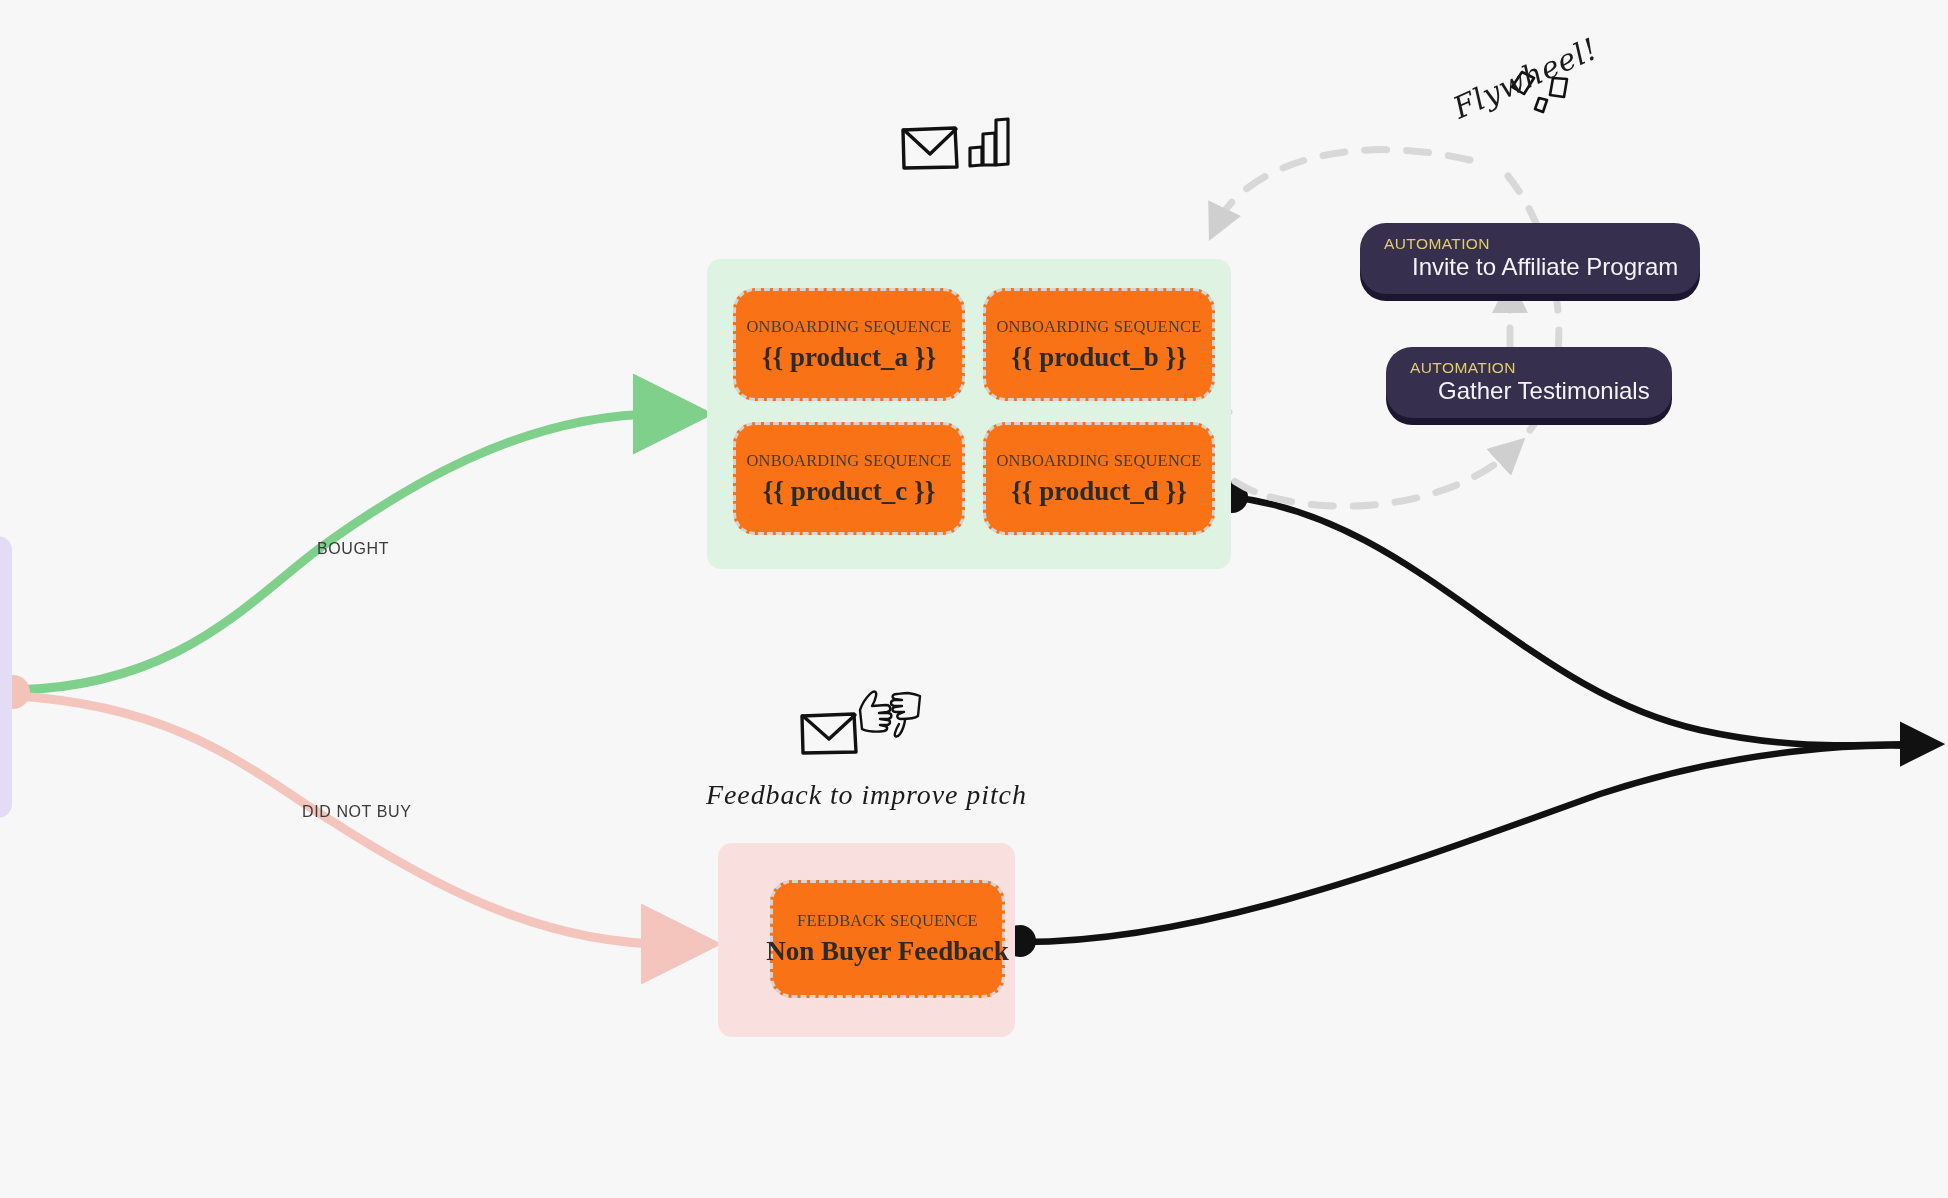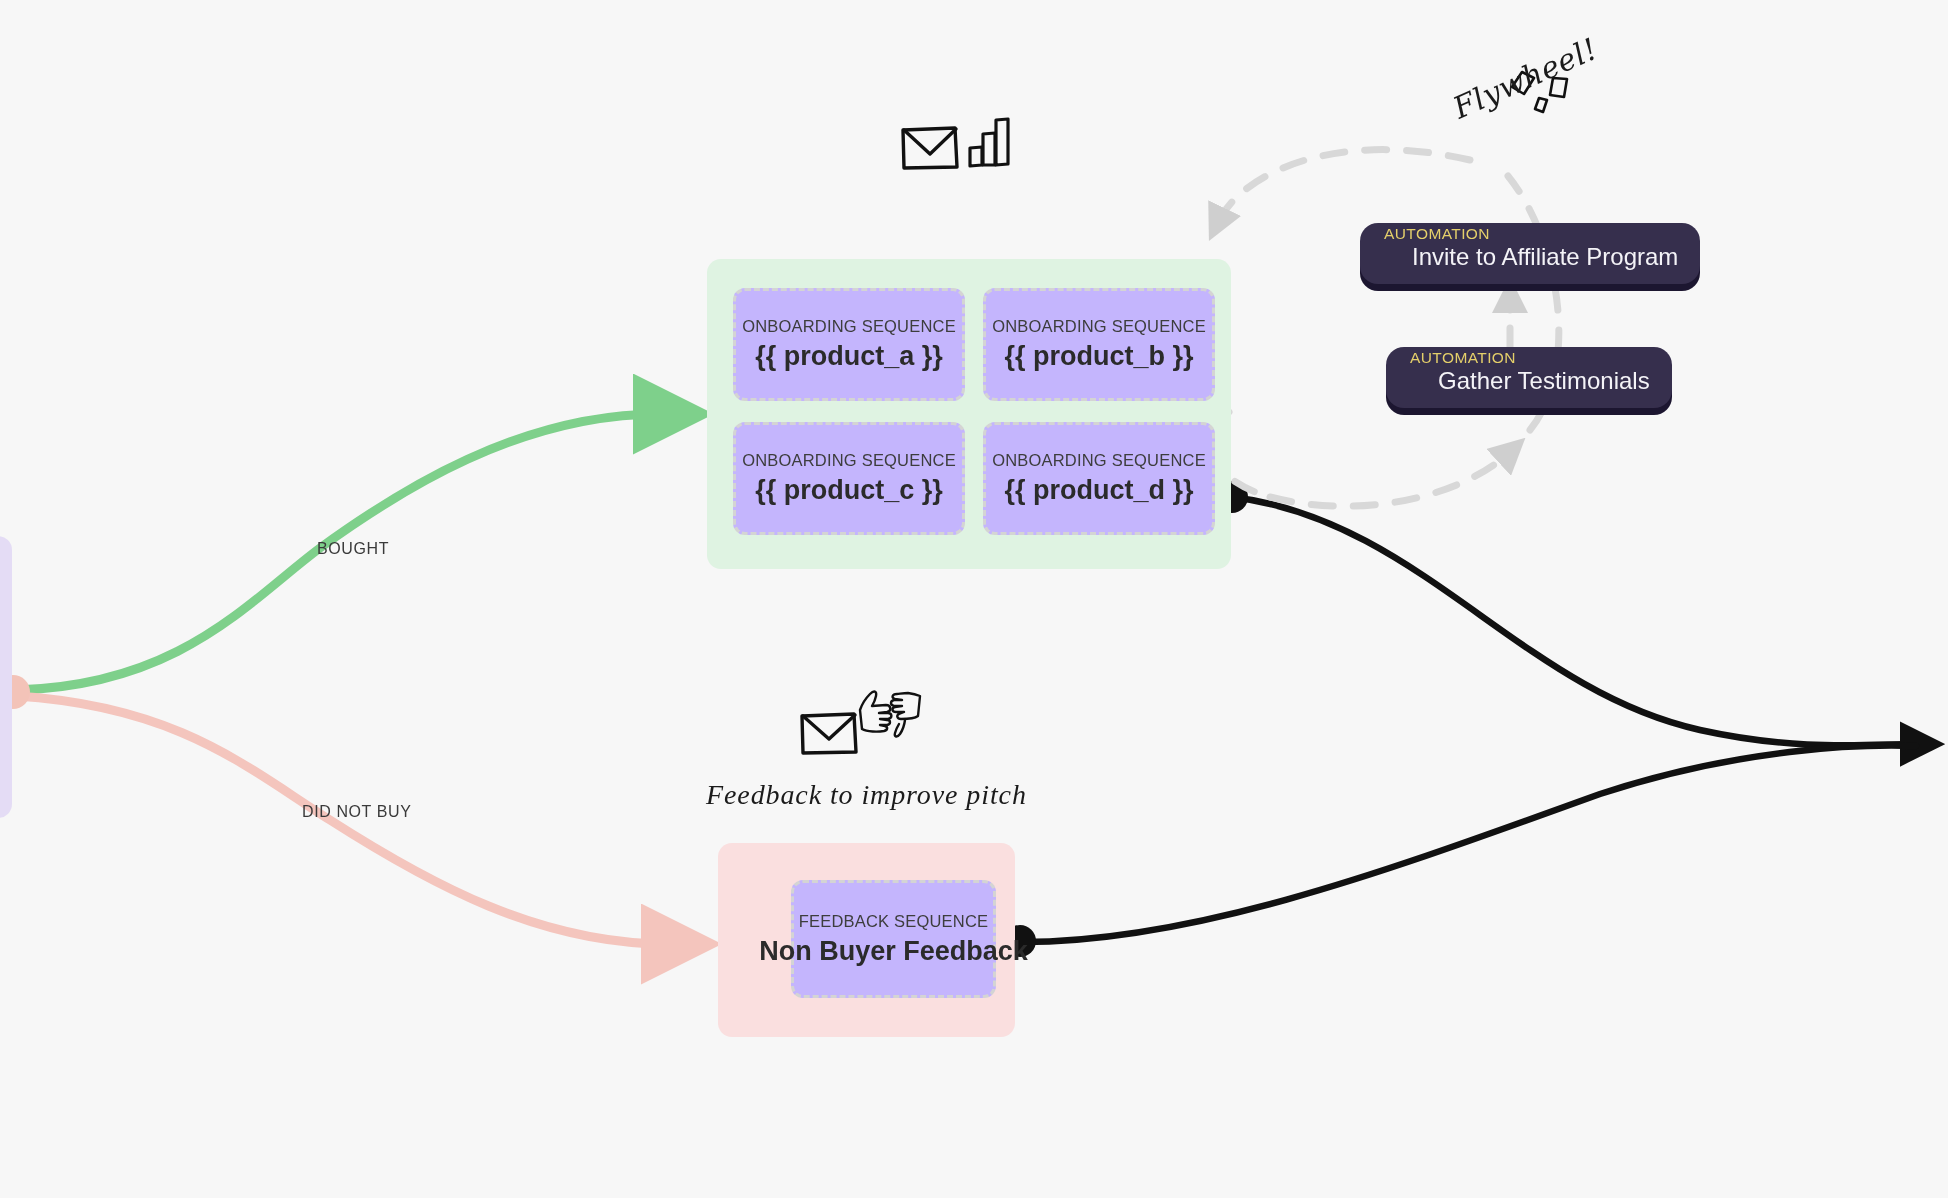--- a/index.html
+++ b/index.html
@@ -55,54 +55,55 @@
     left: 718px;
     top: 843px;
     width: 297px;
     height: 194px;
     background: #fadfdf;
   }
 
   
   .card {
     position: absolute;
-    background: #c4b5fd;
+    background: #f97316;
     border: 3px dashed #d4d4d4;
-    border-radius: 12px;
+    border-radius: 22px;
     display: flex;
     flex-direction: column;
     align-items: center;
     justify-content: center;
     gap: 5px;
+    font-family: Liberation Serif, serif;
   }
   .card-kicker {
     font-size: 16.5px;
     color: #3d3d3d;
     letter-spacing: .2px;
     white-space: nowrap;
   }
   .card-title {
     font-size: 27px;
     font-weight: 700;
     color: #2b2b2b;
     white-space: nowrap;
   }
 
   .card-a { left: 733px; top: 288px; width: 232px; height: 113px; }
   .card-b { left: 983px; top: 288px; width: 232px; height: 113px; }
   .card-c { left: 733px; top: 422px; width: 232px; height: 113px; }
   .card-d { left: 983px; top: 422px; width: 232px; height: 113px; }
-  .card-fb { left: 791px; top: 880px; width: 205px; height: 118px; }
+  .card-fb { left: 770px; top: 880px; width: 235px; height: 118px; }
 
   
   .pill {
     position: absolute;
     background: #362f4d;
-    border-radius: 18px;
-    padding: 2px 22px 13px 24px;
+    border-radius: 26px;
+    padding: 12px 22px 13px 24px;
     box-shadow: 0 7px 0 #1c1630;
     display: flex;
     flex-direction: column;
     justify-content: space-between;
   }
   .pill-kicker {
     font-size: 15.5px;
     color: #e4cf6a;
     letter-spacing: .4px;
     line-height: 1.15;

